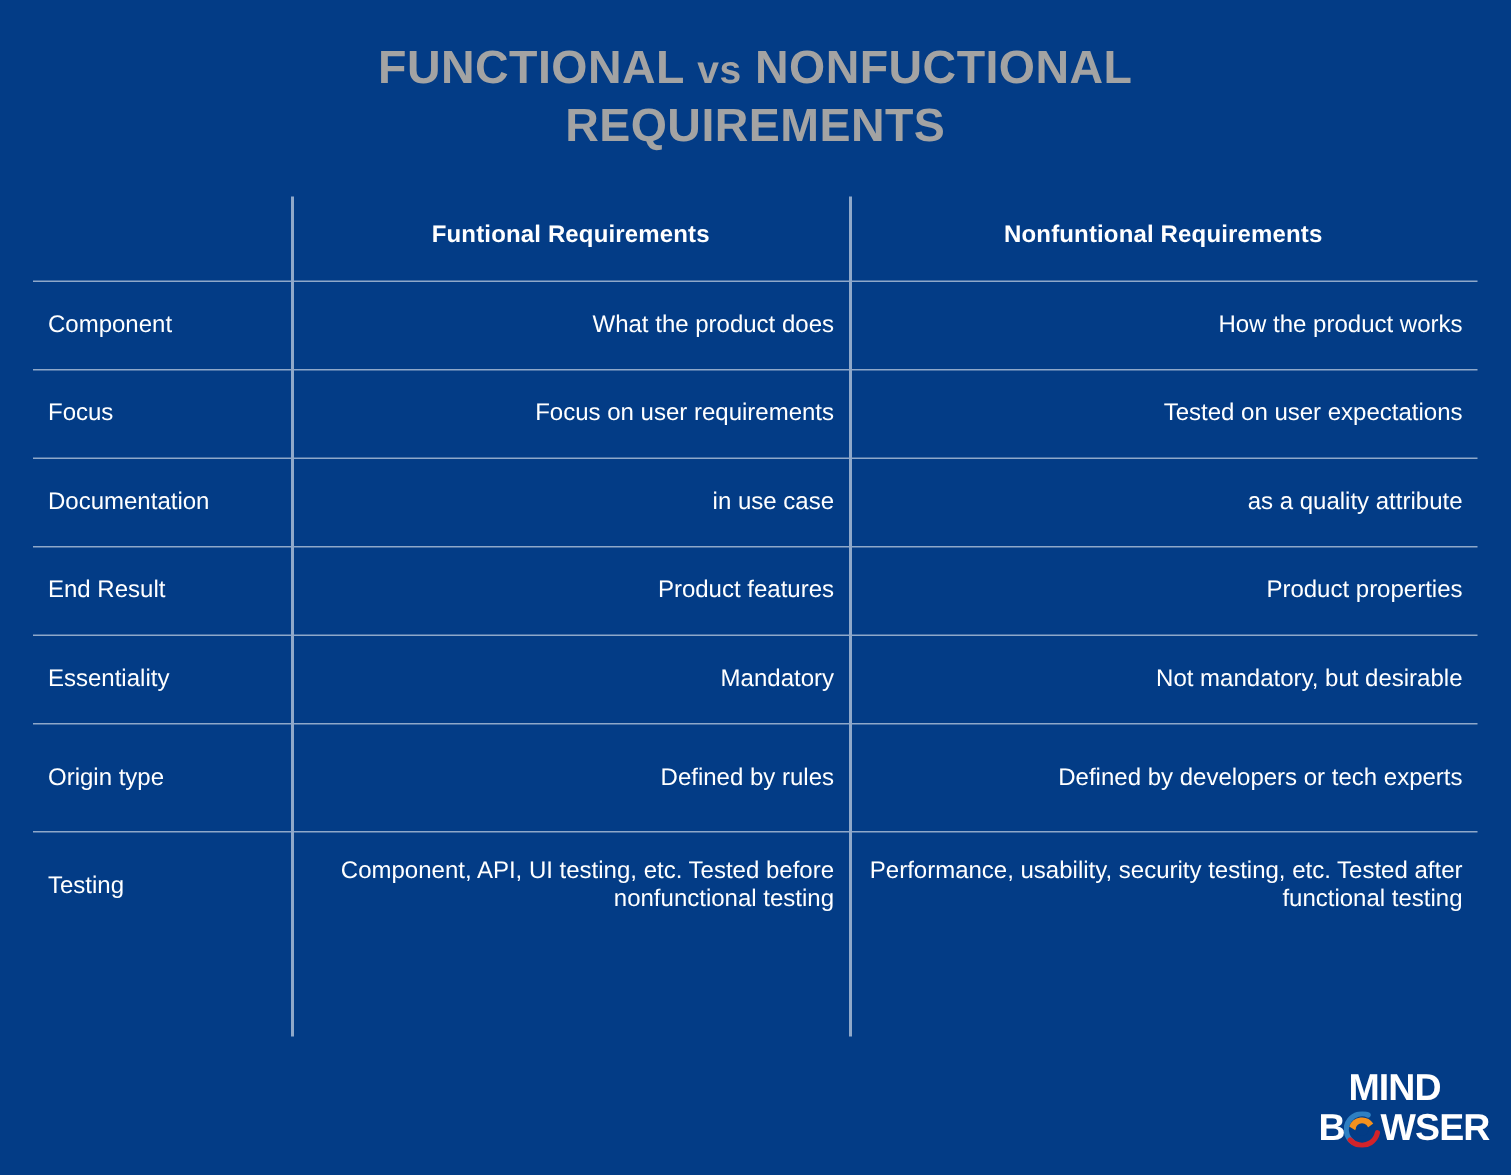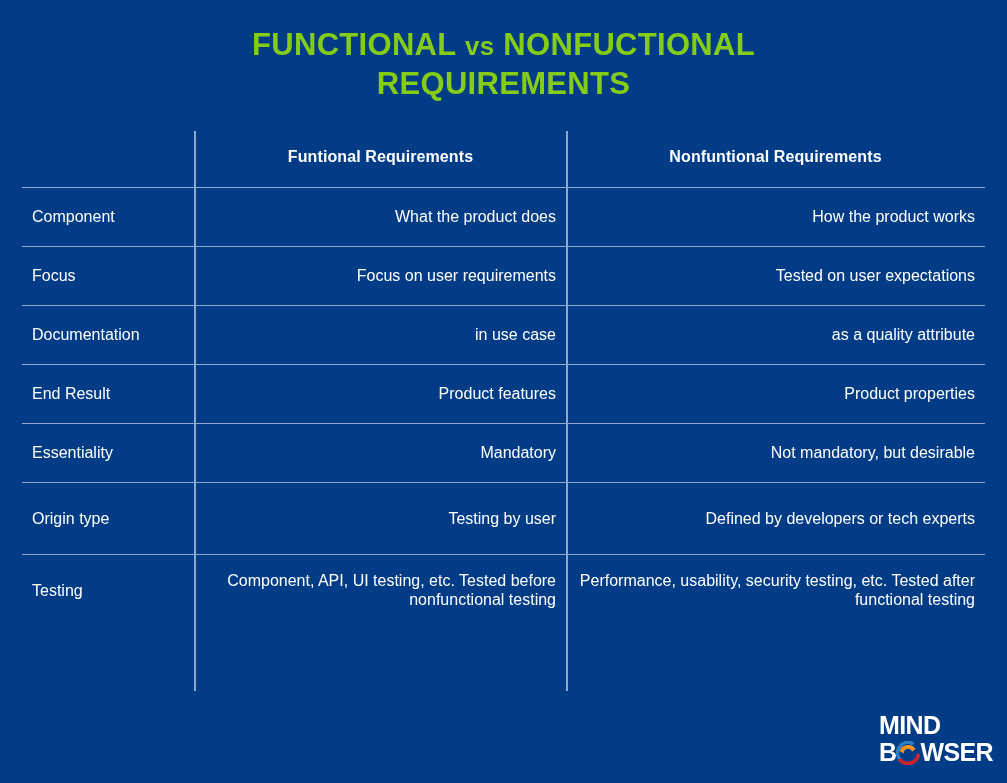--- a/index.html
+++ b/index.html
@@ -28,21 +28,21 @@
   .title-block {
     position: absolute;
     left: 0;
     top: 26px;
     width: 1007px;
     text-align: center;
     padding: 0 120px;
     box-sizing: border-box;
   }
   .title-line {
-    color: #84cc16;
+    color: #a3a3a3;
     font-size: 31px;
     font-weight: 700;
     letter-spacing: 0.3px;
     line-height: 38px;
     white-space: nowrap;
   }
   .title-line .vs {
     font-size: 26px;
     text-transform: lowercase;
   }
@@ -124,21 +124,21 @@
   }
   .logo-line {
     color: #FFFFFF;
     font-weight: 700;
     font-size: 25px;
     letter-spacing: -0.6px;
     line-height: 25px;
     display: block;
     white-space: nowrap;
   }
-  .logo-line.l1 { margin-bottom: 2px; }
+  .logo-line.l1 { margin-bottom: 2px; margin-left: 20px; }
   .logo-line.l2 {
     display: flex;
     align-items: center;
   }
   .logo-swirl {
     display: inline-block;
     width: 24px;
     height: 24px;
     position: relative;
     top: 0px;
@@ -196,21 +196,21 @@
         <td class="cell-val">Product features</td>
         <td class="cell-val">Product properties</td>
       </tr>
       <tr>
         <td class="cell-label">Essentiality</td>
         <td class="cell-val">Mandatory</td>
         <td class="cell-val">Not mandatory, but desirable</td>
       </tr>
       <tr class="tall">
         <td class="cell-label">Origin type</td>
-        <td class="cell-val">Testing by user</td>
+        <td class="cell-val">Defined by rules</td>
         <td class="cell-val">Defined by developers or tech experts</td>
       </tr>
       <tr class="tall">
         <td class="cell-label">Testing</td>
         <td class="cell-val">Component, API, UI testing, etc. Tested before nonfunctional testing</td>
         <td class="cell-val">Performance, usability, security testing, etc. Tested after functional testing</td>
       </tr>
     </tbody>
   </table>
 

